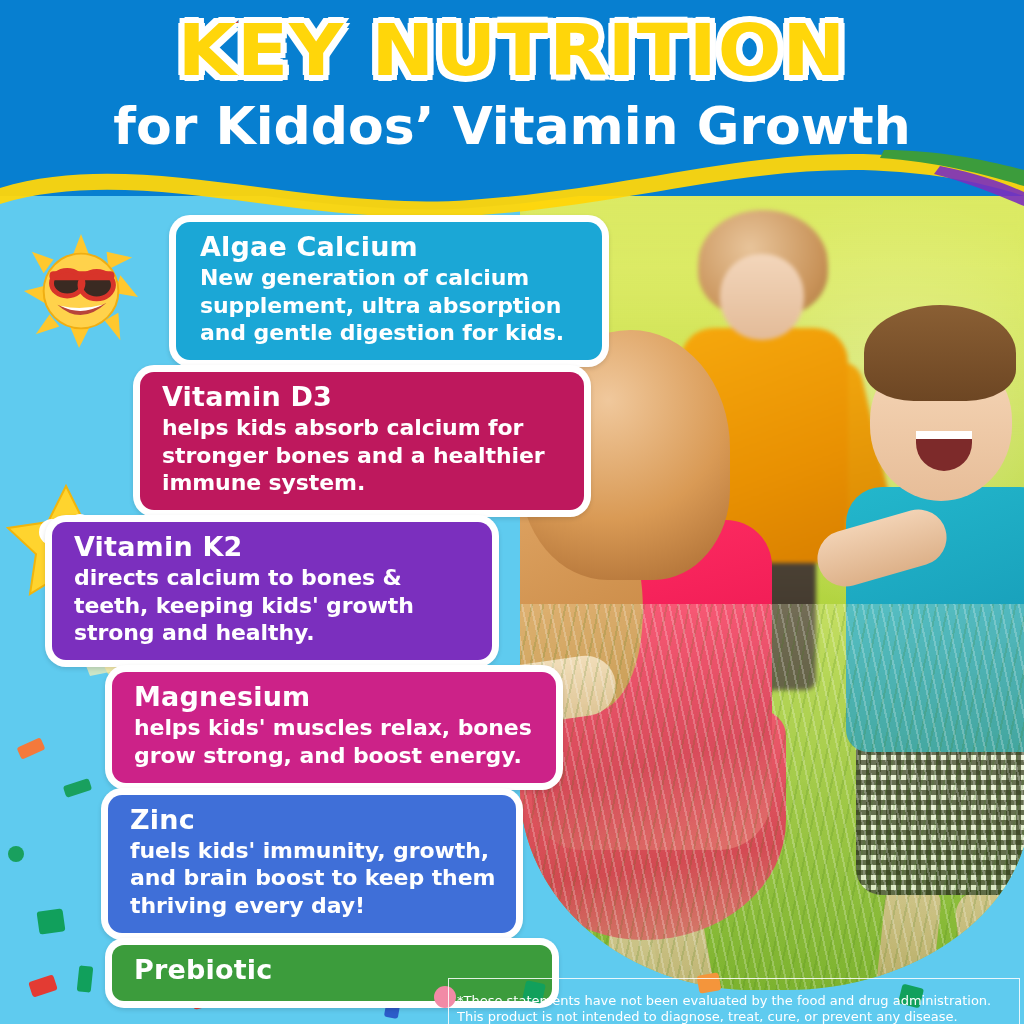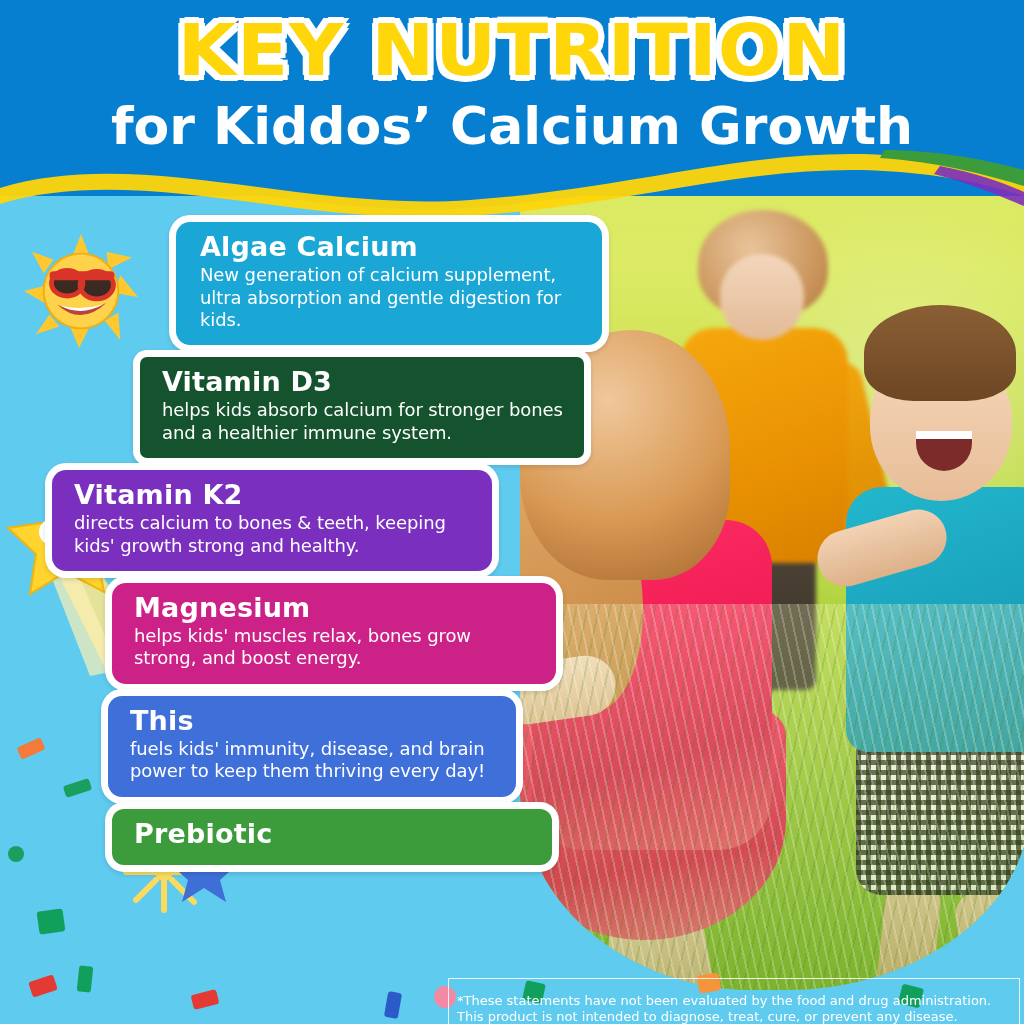--- a/index.html
+++ b/index.html
@@ -126,21 +126,21 @@
   .card{
     position:relative;
     margin-bottom:12px;
     padding:10px 18px 14px 22px;
     color:#ffffff;
     border-radius:14px;
     box-shadow:0 0 0 7px #ffffff;
     filter:drop-shadow(0 2px 2px rgba(0,0,0,.12));
   }
   .card-title{font-size:27px;font-weight:bold;line-height:1.12;margin-bottom:2px;letter-spacing:.2px;}
-  .card-desc{font-size:18px;font-weight:normal;line-height:1.24;letter-spacing:-.1px;}
+  .card-desc{font-size:22px;font-weight:bold;line-height:1.24;letter-spacing:-.1px;}
 
   .c0{margin-left:176px;width:384px;background:#1BA7D6;}
   .c1{margin-left:140px;width:404px;background:#F2A01E;}
   .c2{margin-left:52px;width:400px;background:#7B2FBE;}
   .c3{margin-left:112px;width:404px;background:#CC2288;}
   .c4{margin-left:108px;width:368px;background:#3F6FD8;}
   .c5{margin-left:112px;width:400px;background:#3C9C3C;border-radius:12px;}
 
   
   .sun{position:absolute;left:22px;top:232px;width:118px;height:118px;z-index:5;}
@@ -207,21 +207,21 @@
   <div class="header" style="background: rgb(7, 127, 208);"></div>
 
   <svg class="hdr-wave" viewBox="0 0 1024 90" preserveAspectRatio="none">
     <path d="M0,46 C140,4 300,70 470,58 C640,46 760,2 900,14 C960,19 1000,30 1024,38 L1024,0 L0,0 Z" fill="#077FD0"></path>
     <path d="M0,54 C140,12 300,78 470,66 C640,54 760,10 900,22 C960,27 1000,38 1024,46 L1024,30 C1000,22 960,11 900,6 C760,-6 640,38 470,50 C300,62 140,-4 0,38 Z" fill="#FFD60A" opacity=".95"></path>
     <path d="M880,8 C940,12 990,26 1024,36 L1024,20 C990,11 940,0 884,0 Z" fill="#3C9C3C"></path>
     <path d="M940,16 C980,24 1006,34 1024,42 L1024,56 C1000,46 966,32 934,24 Z" fill="#7B2FBE" opacity=".9"></path>
   </svg>
 
   <div class="title-main" style="color: rgb(255, 214, 10); -webkit-text-stroke: 3px rgb(232, 52, 42);">KEY NUTRITION</div>
-  <div class="title-sub">for Kiddos’  Calcium Growth</div>
+  <div class="title-sub">for Kiddos’  Vitamin Growth</div>
 
   <svg class="sun" viewBox="0 0 120 120">
     <g>
       <polygon points="60,2 70,28 50,28" fill="#FFC82E"></polygon>
       <polygon points="112,26 88,38 86,20" fill="#FFC82E"></polygon>
       <polygon points="118,66 94,62 100,44" fill="#FFC82E"></polygon>
       <polygon points="100,110 84,90 98,82" fill="#FFC82E"></polygon>
       <polygon points="58,118 48,94 70,94" fill="#FFC82E"></polygon>
       <polygon points="14,104 28,84 38,96" fill="#FFC82E"></polygon>
       <polygon points="2,60 26,54 26,74" fill="#FFC82E"></polygon>
@@ -280,35 +280,35 @@
   <div class="confetti" style="left:192px;top:992px;width:26px;height:15px;background:#E33B33;transform:rotate(-14deg);"></div>
   <div class="confetti" style="left:524px;top:982px;width:20px;height:20px;background:#11A05C;z-index:10;transform:rotate(12deg);"></div>
   <div class="confetti" style="left:698px;top:974px;width:22px;height:18px;background:#F4953B;z-index:10;transform:rotate(-10deg);"></div>
   <div class="confetti" style="left:900px;top:986px;width:22px;height:20px;background:#11A05C;z-index:10;transform:rotate(14deg);"></div>
 
   <div class="cards">
     <div class="card c0" style="background: rgb(27, 167, 214); padding-left: 24px;">
       <div class="card-title">Algae Calcium</div>
       <div class="card-desc">New generation of calcium supplement, ultra absorption and gentle digestion for kids.</div>
     </div>
-    <div class="card c1" style="background: #14532d; border-radius: 7px;">
+    <div class="card c1" style="background: #be185d;">
       <div class="card-title">Vitamin D3</div>
       <div class="card-desc">helps kids absorb calcium for stronger bones and a healthier immune system.</div>
     </div>
     <div class="card c2" style="background: rgb(123, 47, 190);">
       <div class="card-title">Vitamin K2</div>
       <div class="card-desc">directs calcium to bones &amp; teeth, keeping kids' growth strong and healthy.</div>
     </div>
     <div class="card c3" style="background: rgb(204, 34, 136);">
       <div class="card-title">Magnesium</div>
       <div class="card-desc">helps kids' muscles relax, bones grow strong, and boost energy.</div>
     </div>
     <div class="card c4" style="background: rgb(63, 111, 216);">
-      <div class="card-title">This</div>
-      <div class="card-desc">fuels kids' immunity, disease, and brain power to keep them thriving every day!</div>
+      <div class="card-title">Zinc</div>
+      <div class="card-desc">fuels kids' immunity, growth, and brain boost to keep them thriving every day!</div>
     </div>
     <div class="card c5" style="background: rgb(60, 156, 60);">
       <div class="card-title">Prebiotic</div>
     </div>
   </div>
 
   <div class="disclaimer">
     <div>*These statements have not been evaluated by the food and drug administration.</div>
     <div>This product is not intended to diagnose, treat, cure, or prevent any disease.</div>
   </div>

